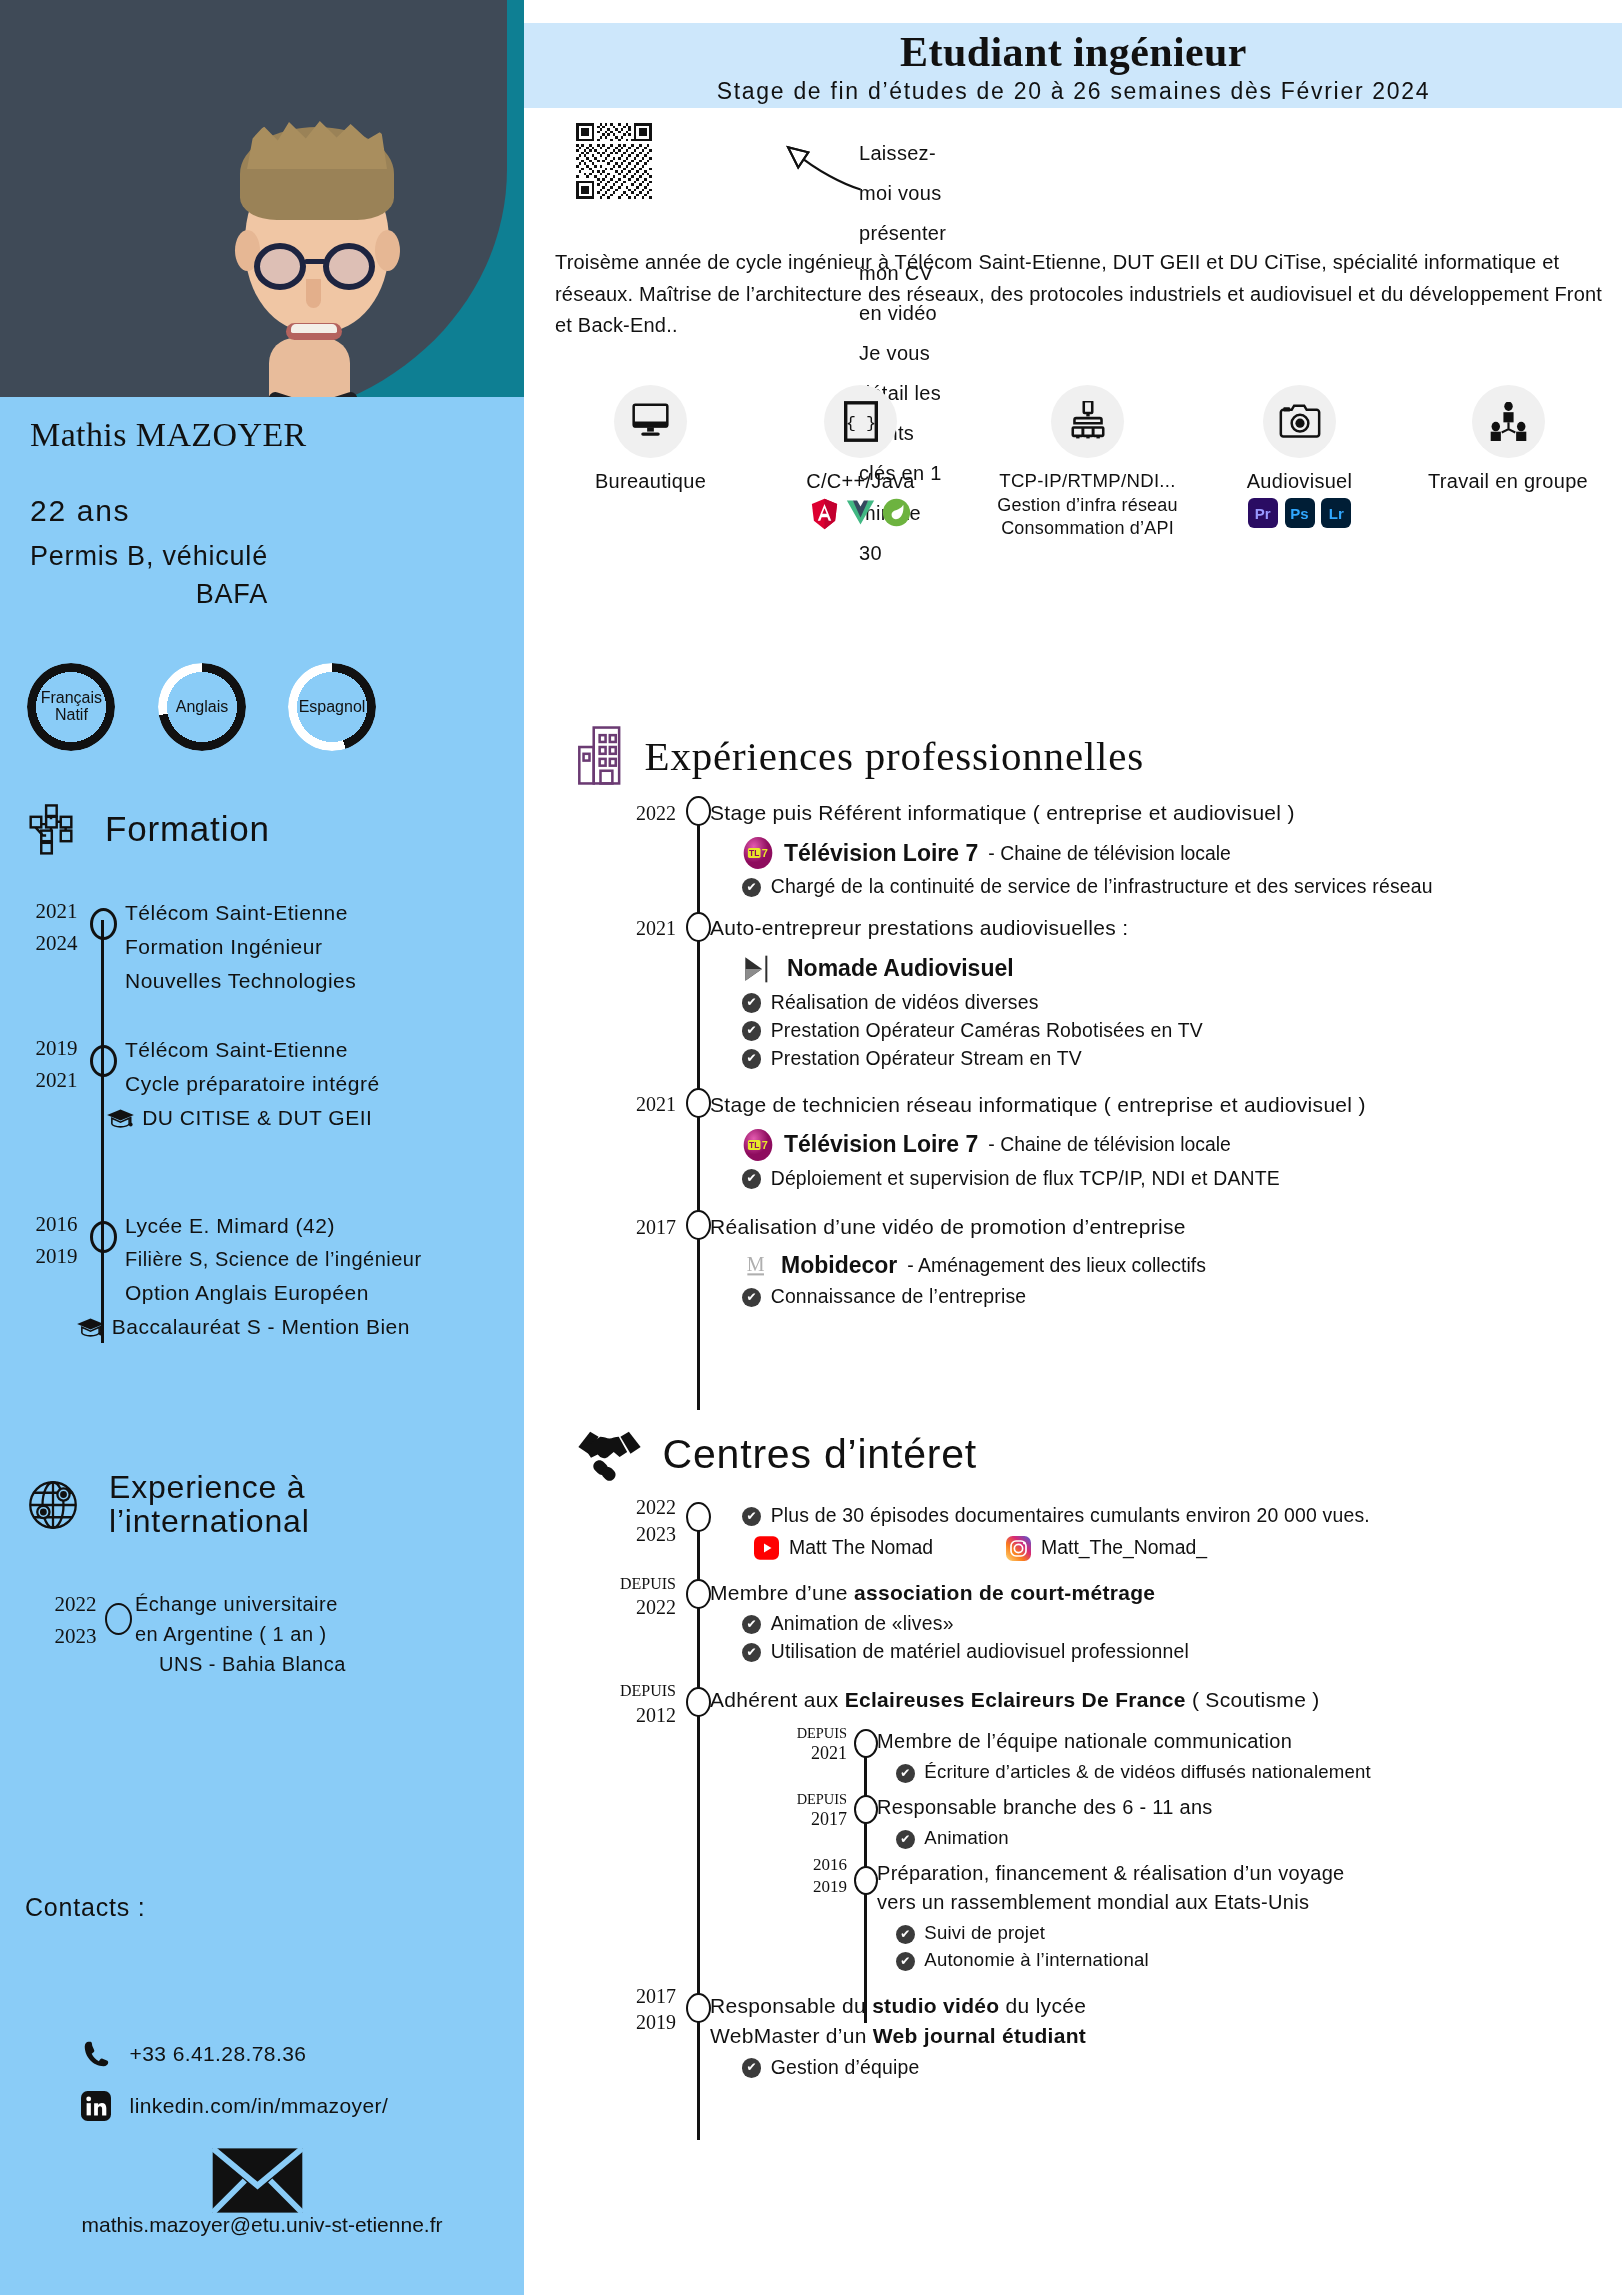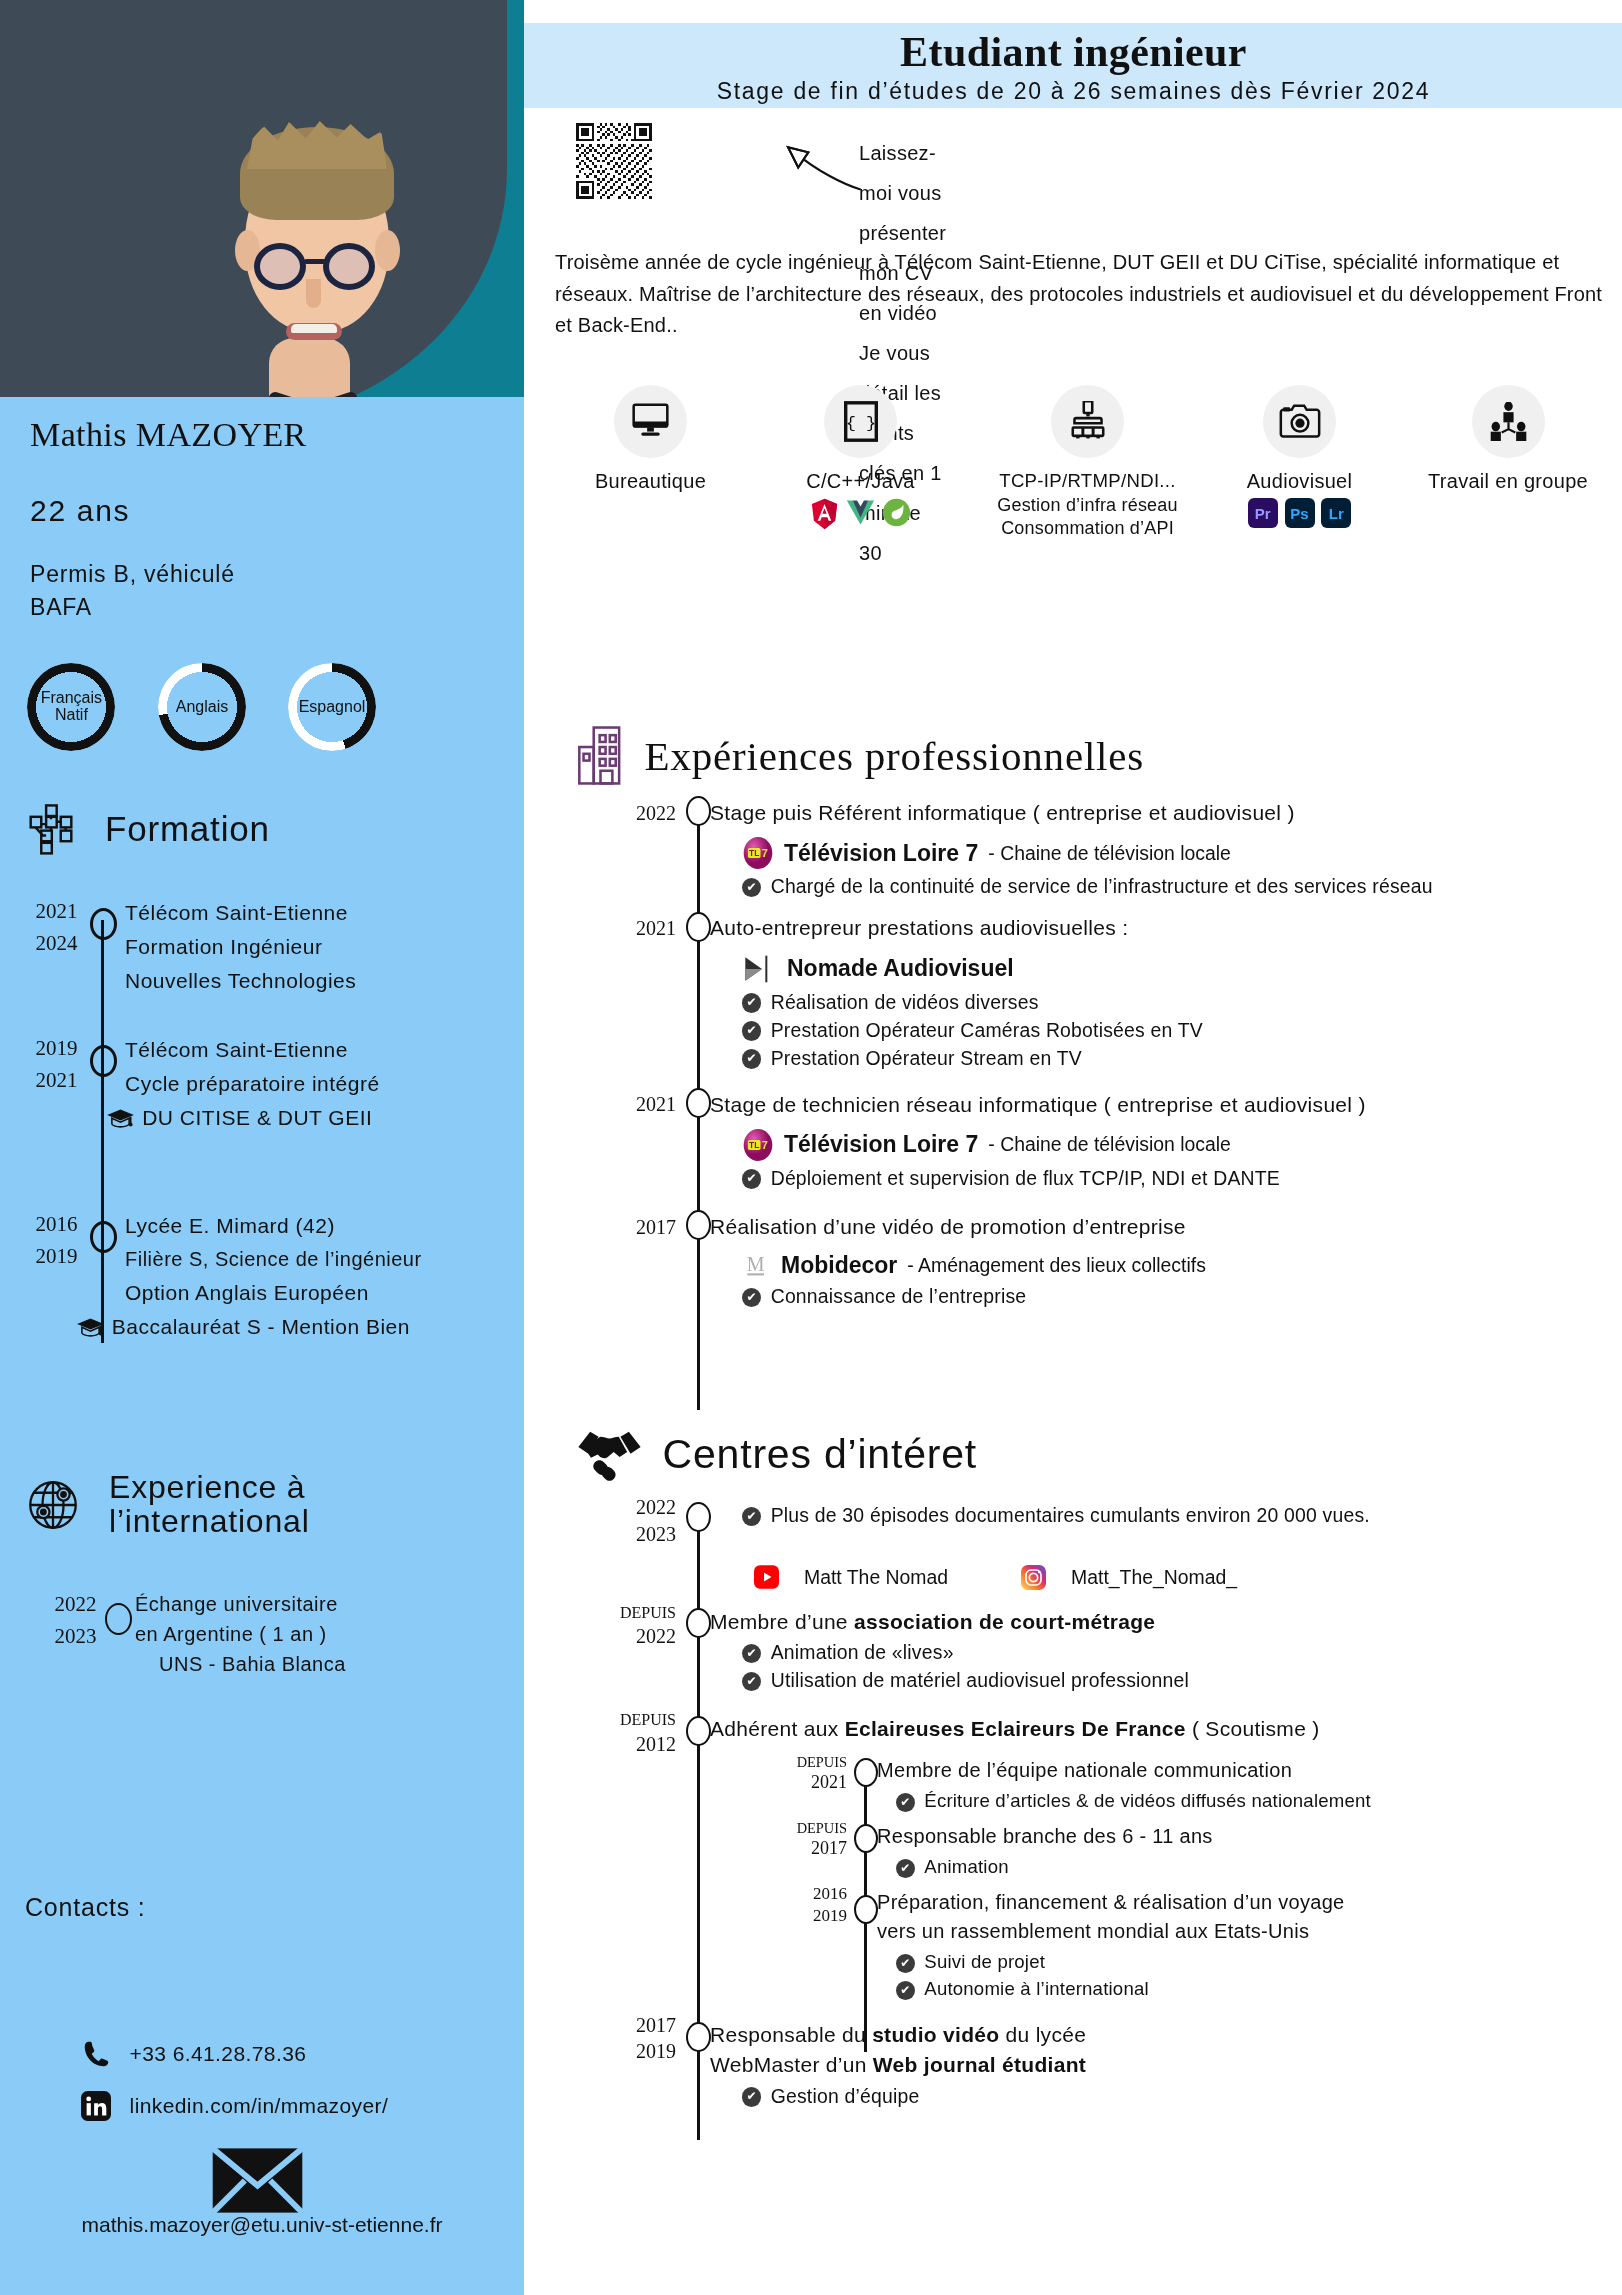--- a/index.html
+++ b/index.html
@@ -48,21 +48,21 @@
   #pt-nose { left:306px; top:279px; width:15px; height:29px; background:#E3AF8B; border-radius:0 0 8.5px 8.5px; }
   #pt-mouth { left:286px; top:323px; width:56px; height:17px; background:#B4635E; border-radius:8.5px; }
   #pt-teeth { left:291px; top:324px; width:46px; height:8.5px; background:#F3EFE8; border-radius:5px 5px 1.7px 1.7px; }
 
   #name {
     position:absolute; left:30px; top:416px;
     font-family:"Liberation Serif", serif;
     font-size:34px; letter-spacing:0.4px; color:#111;
   }
   #age { position:absolute; left:30px; top:483px; font-size:30px; letter-spacing:1.7px;margin-top:11px; }
-  #permis { position:absolute; left:30px; top:558px; font-size:23px; letter-spacing:0.8px; line-height:1.42; }
+  #permis { position:absolute; left:30px; top:537px; font-size:27px; letter-spacing:0.8px; line-height:1.42;text-align:right; }
 
   
   #langs { position:absolute; left:24px; top:663px; width:482px; height:93px; }
   .lang {
     position:absolute; width:88px; height:88px; border-radius:50%;
   }
   .lang .ring { position:absolute; inset:0; border-radius:50%; }
   .lang .lbl {
     position:absolute; inset:0; display:flex; flex-direction:column;
     align-items:center; justify-content:center;
@@ -168,21 +168,21 @@
   .org { display:flex; align-items:center; gap:10px; margin:8.5px 0 5px 32px; }
   .org .nm { font-weight:bold; font-size:23px; }
   .org .desc { font-size:19.4px; }
   .bullet { display:flex; align-items:flex-start; gap:9.3px; font-size:19.4px; margin:5px 0 0 32px; letter-spacing:0.2px; }
   .chk {
     flex:0 0 auto; width:19.4px; height:19.4px; border-radius:50%;
     background:#3B3B3B; color:#fff; font-size:12px; line-height:19.4px;
     text-align:center; margin-top:2.5px;
   }
   .social-row { display:flex; gap:73px; margin:8.5px 0 0 44px; font-size:19.4px; align-items:center; }
-  .social-row .it { display:flex; align-items:center; gap:25px;margin-top:29px; }
+  .social-row .it { display:flex; align-items:flex-start; gap:10px; }
 
   
   .sub-tl { position:relative; margin-left:49px; margin-top:6.8px; }
   .sub-row { position:relative; padding-left:118px; }
   .sub-years {
     position:absolute; left:0; width:88px; text-align:right;
     font-family:"Liberation Serif", serif; font-size:17px; line-height:1.3;
   }
   .sub-years.sm { font-size:14.4px; }
   .sub-dot {

